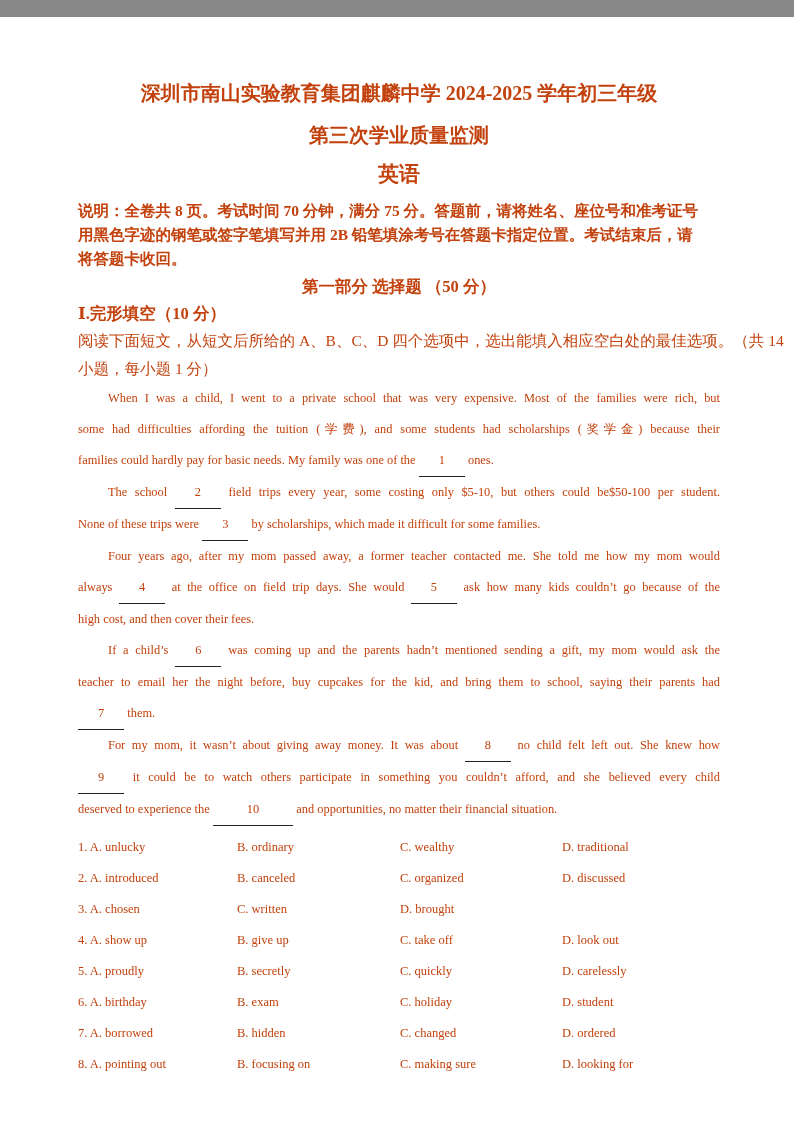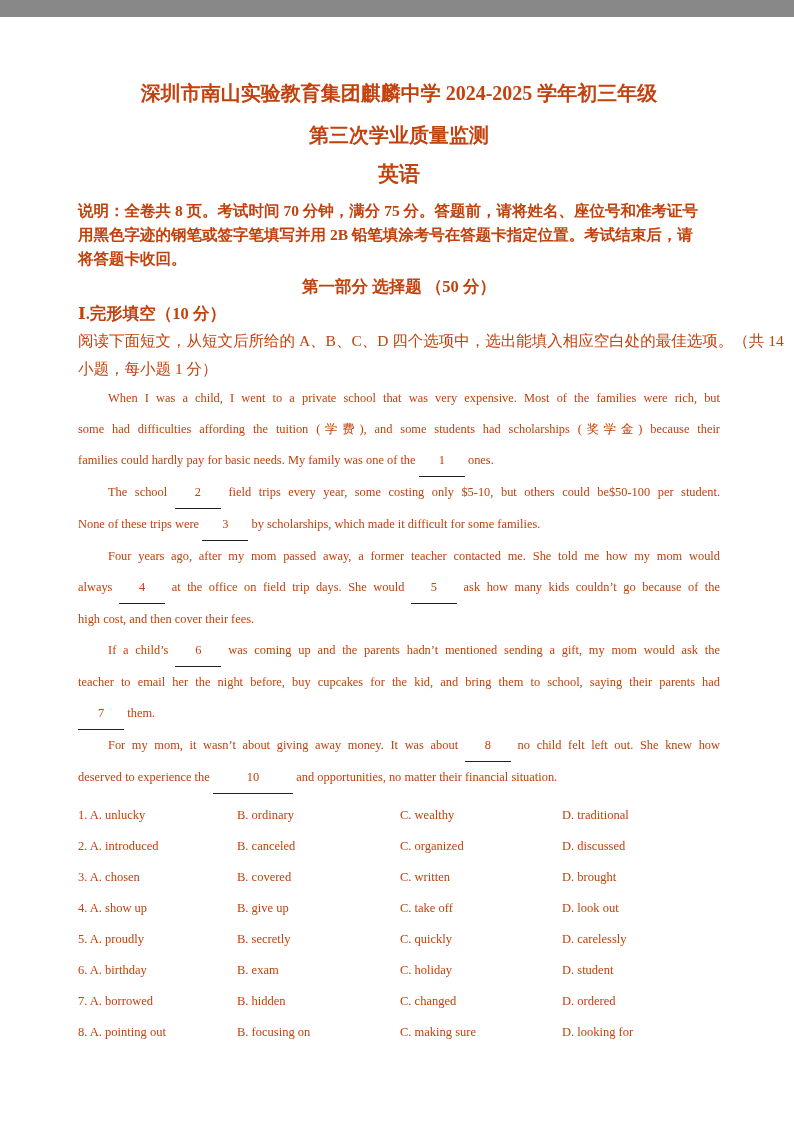--- a/index.html
+++ b/index.html
@@ -88,40 +88,40 @@
           <div class="line en jfull">always <span class="blank" data-blank-num="4">4</span> at the office on field trip days. She would <span class="blank" data-blank-num="5">5</span> ask how many kids couldn’t go because of the</div>
           <div class="line en">high cost, and then cover their fees.</div>
         </div>
         <div class="para">
           <div class="line en ind jfull">If a child’s <span class="blank" data-blank-num="6">6</span> was coming up and the parents hadn’t mentioned sending a gift, my mom would ask the</div>
           <div class="line en jfull">teacher to email her the night before, buy cupcakes for the kid, and bring them to school, saying their parents had</div>
           <div class="line en"><span class="blank" data-blank-num="7">7</span> them.</div>
         </div>
         <div class="para">
           <div class="line en ind jfull">For my mom, it wasn’t about giving away money. It was about <span class="blank" data-blank-num="8">8</span> no child felt left out. She knew how</div>
+          <div class="line en jfull"><span class="blank" data-blank-num="9">9</span> it could be to watch others participate in something you couldn’t afford, and she believed every child</div>
           <div class="line en">deserved to experience the <span class="blank" data-blank-num="10">10</span> and opportunities, no matter their financial situation.</div>
         </div>
       </div>
 
     <div class="questions">
         <div class="qrow">
           <div class="qcell">1. A. unlucky</div>
           <div class="qcell">B. ordinary</div>
           <div class="qcell">C. wealthy</div>
           <div class="qcell">D. traditional</div>
         </div>
         <div class="qrow">
           <div class="qcell">2. A. introduced</div>
           <div class="qcell">B. canceled</div>
           <div class="qcell">C. organized</div>
           <div class="qcell">D. discussed</div>
         </div>
         <div class="qrow">
           <div class="qcell">3. A. chosen</div>
-          <div class="qcell">B. covered</div>
           <div class="qcell">C. written</div>
           <div class="qcell">D. brought</div>
         </div>
         <div class="qrow">
           <div class="qcell">4. A. show up</div>
           <div class="qcell">B. give up</div>
           <div class="qcell">C. take off</div>
           <div class="qcell">D. look out</div>
         </div>
         <div class="qrow">

